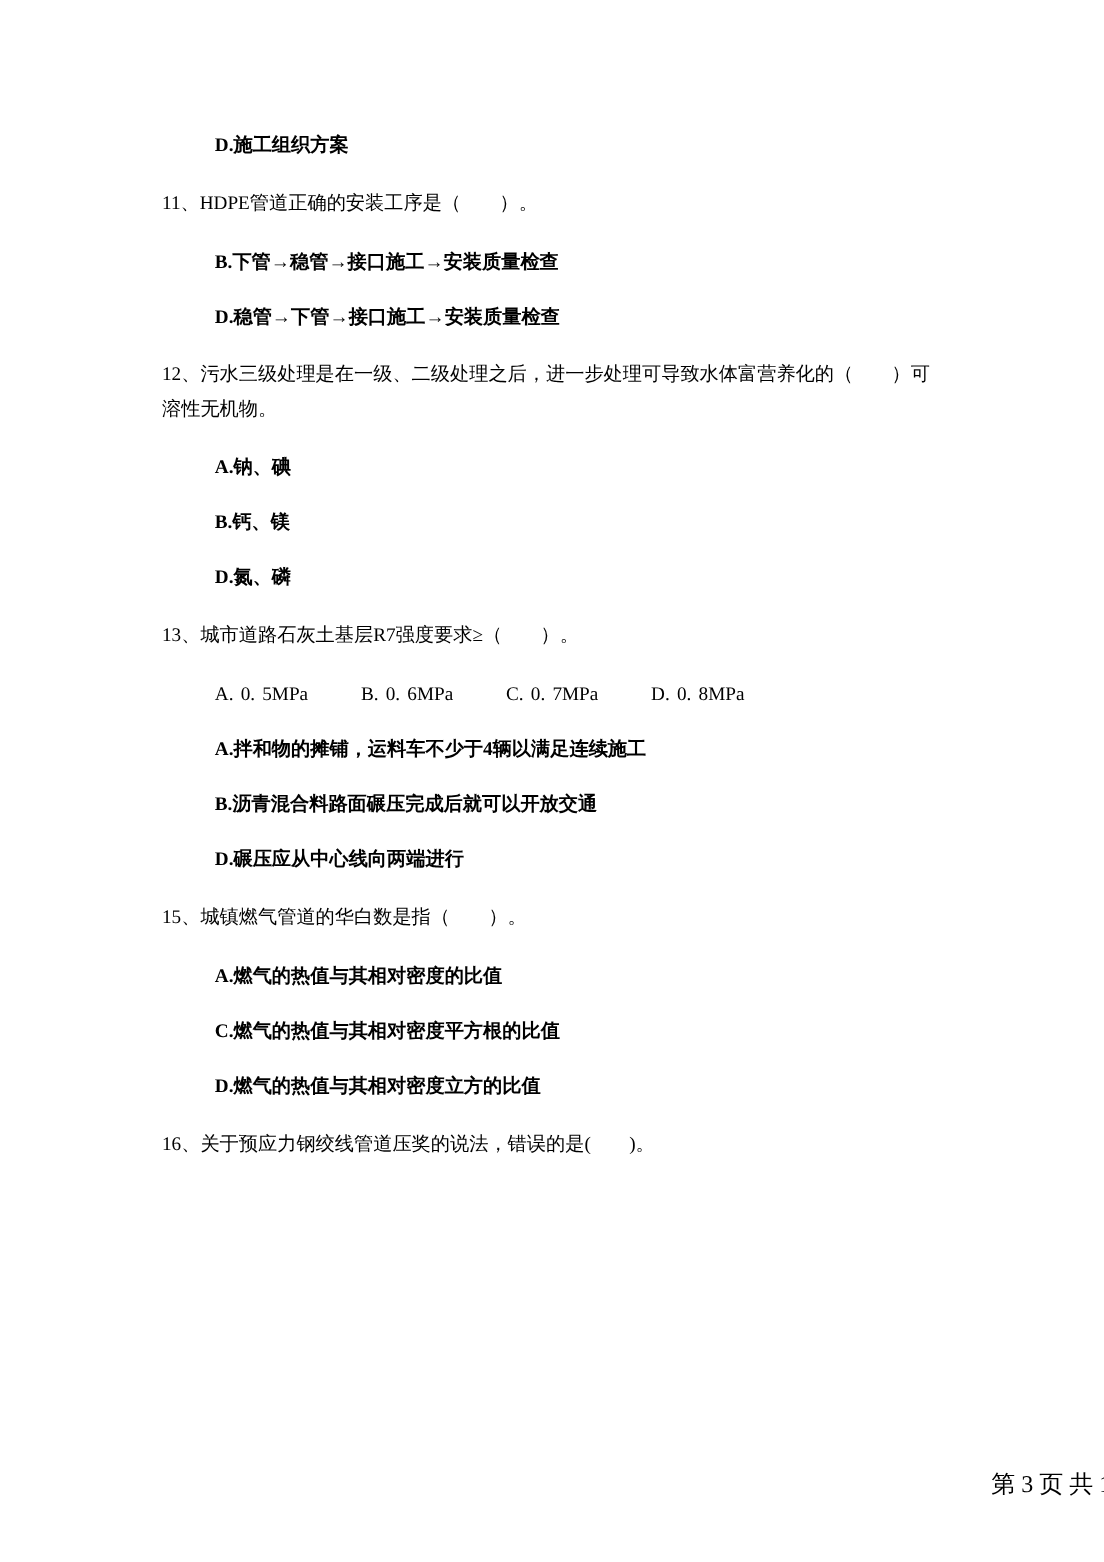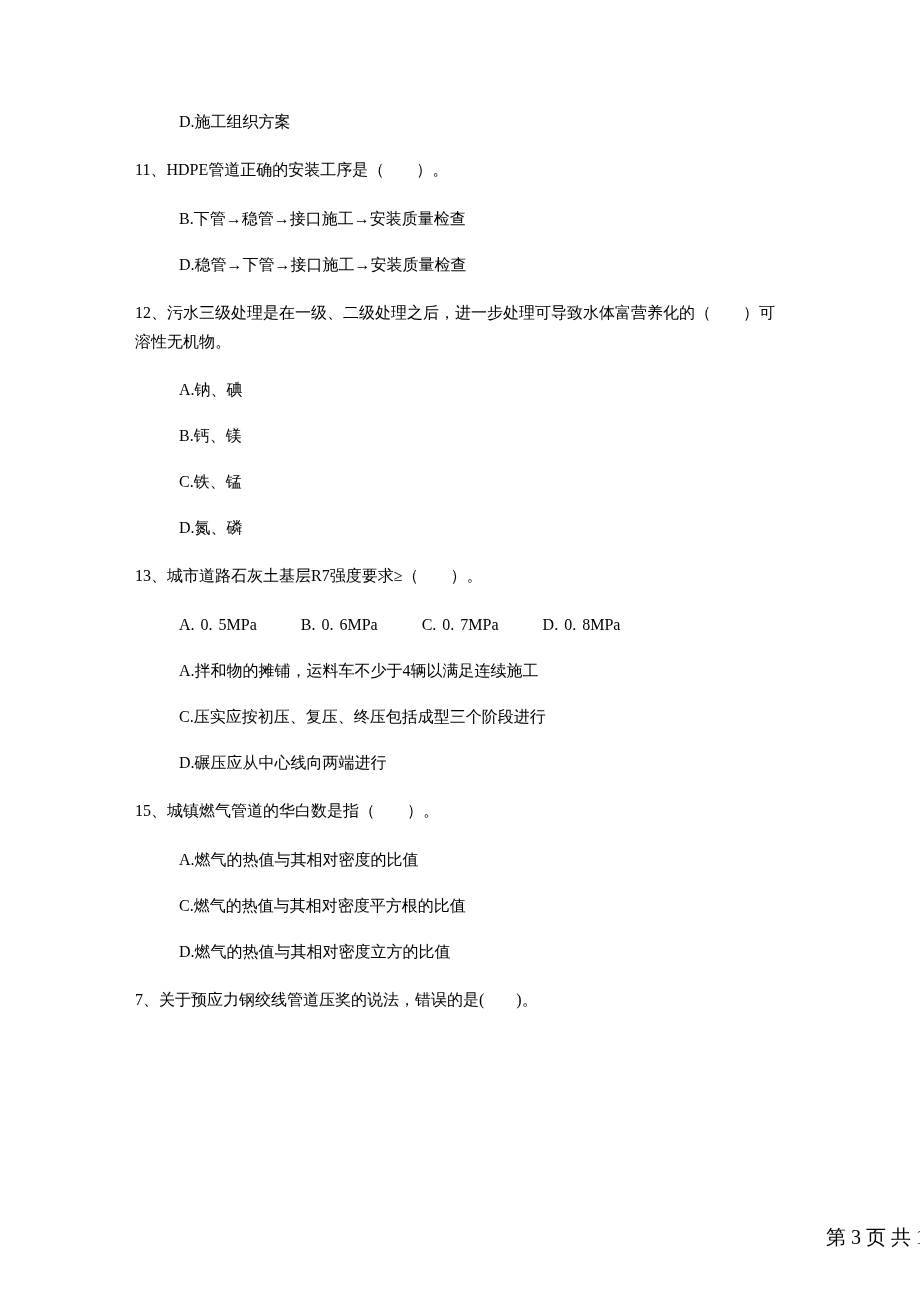--- a/index.html
+++ b/index.html
@@ -15,20 +15,21 @@
     width: 920px;
     min-height: 1302px;
     margin: 0 auto;
     padding: 110px 135px 0 135px;
     box-sizing: border-box;
     position: relative;
   }
   .option-indent {
     padding-left: 44px;
     margin-bottom: 22px;
+    font-weight: bold;
   }
   .question {
     margin-bottom: 22px;
     line-height: 1.8;
   }
   .inline-options {
     padding-left: 44px;
     margin-bottom: 22px;
     word-spacing: 2px;
   }
@@ -53,36 +54,35 @@
 
   <div class="option-indent">D.施工组织方案</div>
 
   <div class="question">11、HDPE管道正确的安装工序是（　　）。</div>
   <div class="option-indent">B.下管→稳管→接口施工→安装质量检查</div>
   <div class="option-indent">D.稳管→下管→接口施工→安装质量检查</div>
 
   <div class="question">12、污水三级处理是在一级、二级处理之后，进一步处理可导致水体富营养化的（　　）可溶性无机物。</div>
   <div class="option-indent">A.钠、碘</div>
   <div class="option-indent">B.钙、镁</div>
-  <div class="option-indent">C.铁、锰</div>
   <div class="option-indent">D.氮、磷</div>
 
   <div class="question">13、城市道路石灰土基层R7强度要求≥（　　）。</div>
   <div class="inline-options">
     <span>A. 0. 5MPa</span>
     <span>B. 0. 6MPa</span>
     <span>C. 0. 7MPa</span>
     <span>D. 0. 8MPa</span>
   </div>
 
   <div class="option-indent">A.拌和物的摊铺，运料车不少于4辆以满足连续施工</div>
-  <div class="option-indent">C.压实应按初压、复压、终压包括成型三个阶段进行</div>
+  <div class="option-indent">B.沥青混合料路面碾压完成后就可以开放交通</div>
   <div class="option-indent">D.碾压应从中心线向两端进行</div>
 
   <div class="question">15、城镇燃气管道的华白数是指（　　）。</div>
   <div class="option-indent">A.燃气的热值与其相对密度的比值</div>
   <div class="option-indent">C.燃气的热值与其相对密度平方根的比值</div>
   <div class="option-indent">D.燃气的热值与其相对密度立方的比值</div>
 
-  <div class="question">7、关于预应力钢绞线管道压奖的说法，错误的是(　　)。</div>
+  <div class="question">16、关于预应力钢绞线管道压奖的说法，错误的是(　　)。</div>
 
   <div class="footer">第 3 页 共 15 页</div>
 </div>
 
 </body></html>

